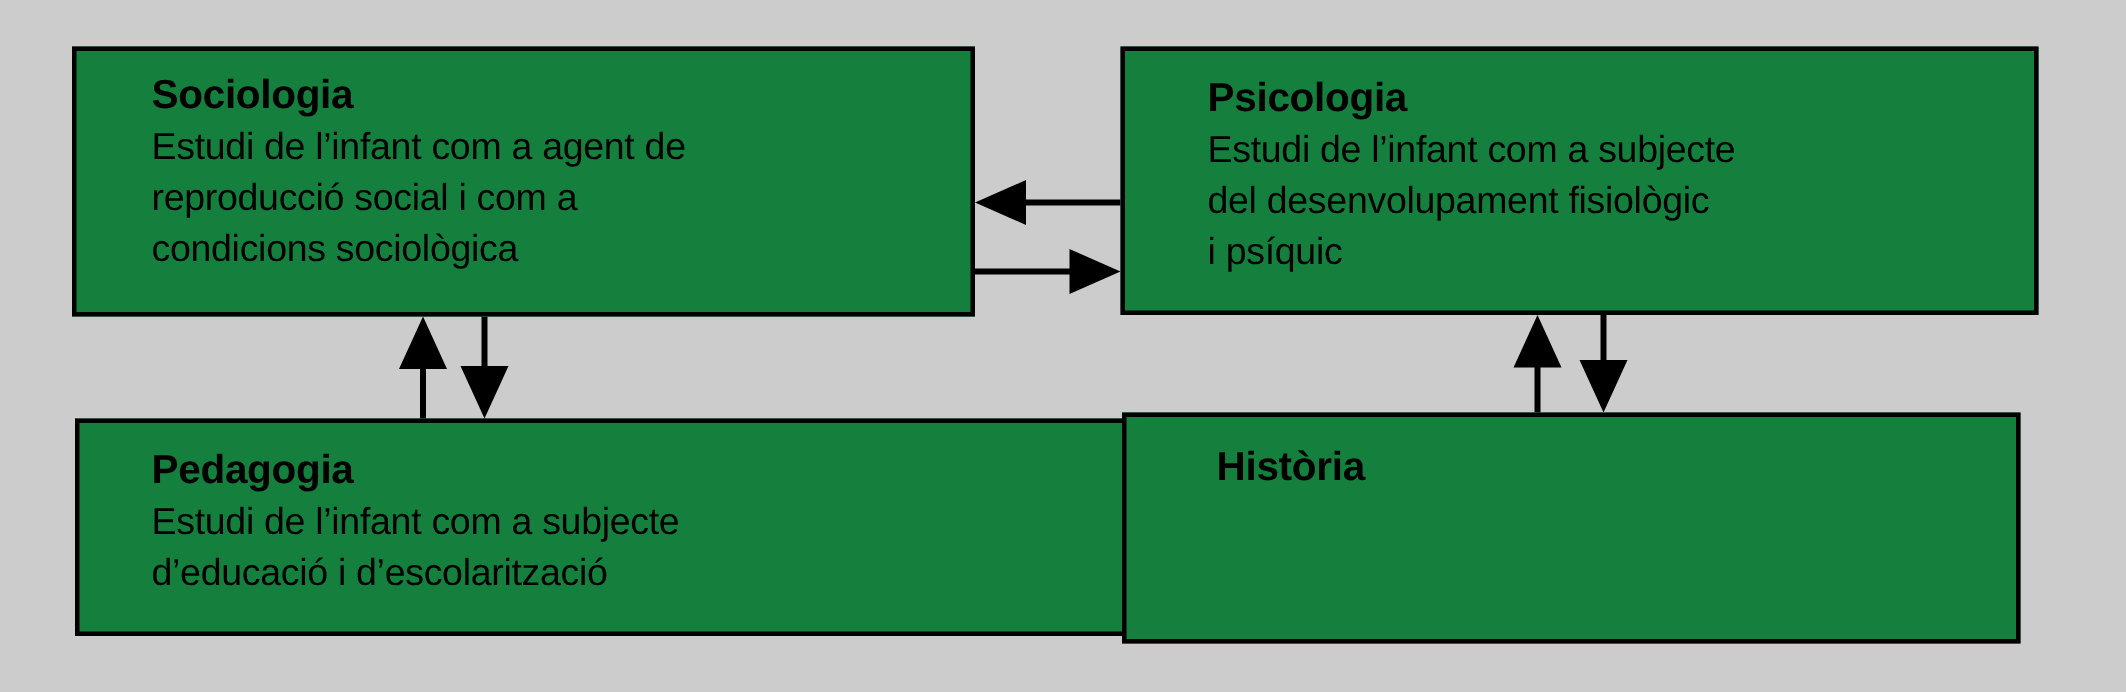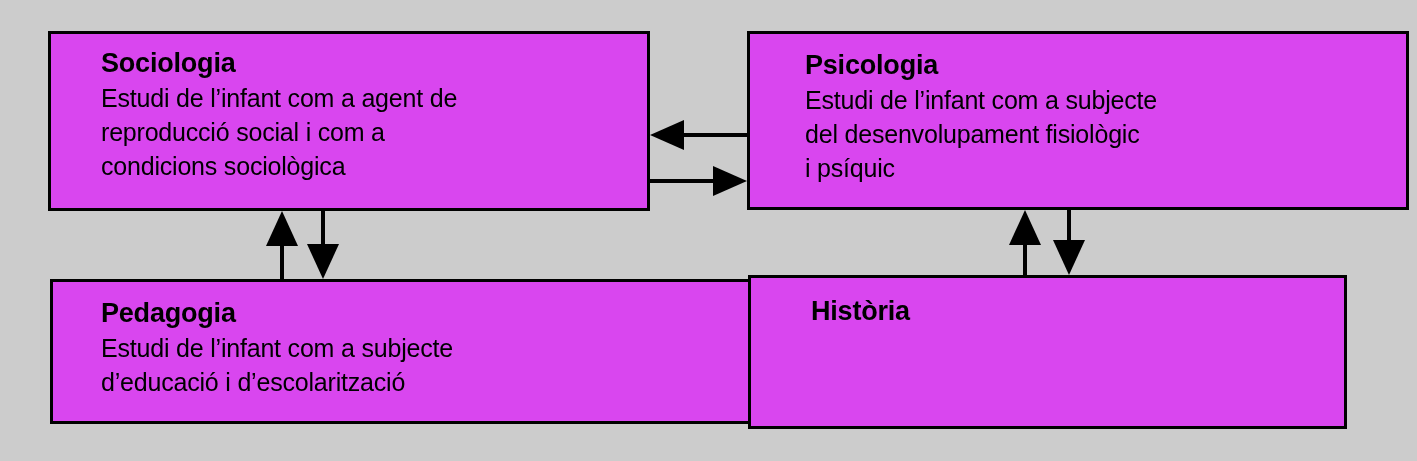--- a/index.html
+++ b/index.html
@@ -16,21 +16,21 @@
   #canvas {
     position: relative;
     width: 1417px;
     height: 461px;
     background: #cccccc;
   }
 
   
   .node {
     position: absolute;
-    background: #d946ef;
+    background: #15803d;
     border: 3px solid #000000;
     box-sizing: border-box;
     padding: 0;
   }
   .node-inner {
     position: absolute;
     left: 50px;
     right: 8px;
     top: 12px;
   }
@@ -46,21 +46,21 @@
     font-size: 25px;
     font-weight: normal;
     color: #000000;
     line-height: 34px;
     letter-spacing: -0.2px;
     white-space: pre-line;
   }
 
   
   #node-sociologia { left: 48px;  top: 31px;  width: 602px; height: 180px; }
-  #node-psicologia { left: 747px; top: 31px;  width: 662px; height: 179px; }
+  #node-psicologia { left: 747px; top: 31px;  width: 612px; height: 179px; }
   #node-pedagogia  { left: 50px;  top: 279px; width: 724px; height: 145px; }
   #node-historia   { left: 748px; top: 275px; width: 599px; height: 154px; }
 
   #node-psicologia .node-inner { left: 55px; top: 14px; }
   #node-pedagogia  .node-inner { left: 48px; top: 14px; }
   #node-historia   .node-inner { left: 60px; top: 16px; }
 
   
   #arrows {
     position: absolute;

